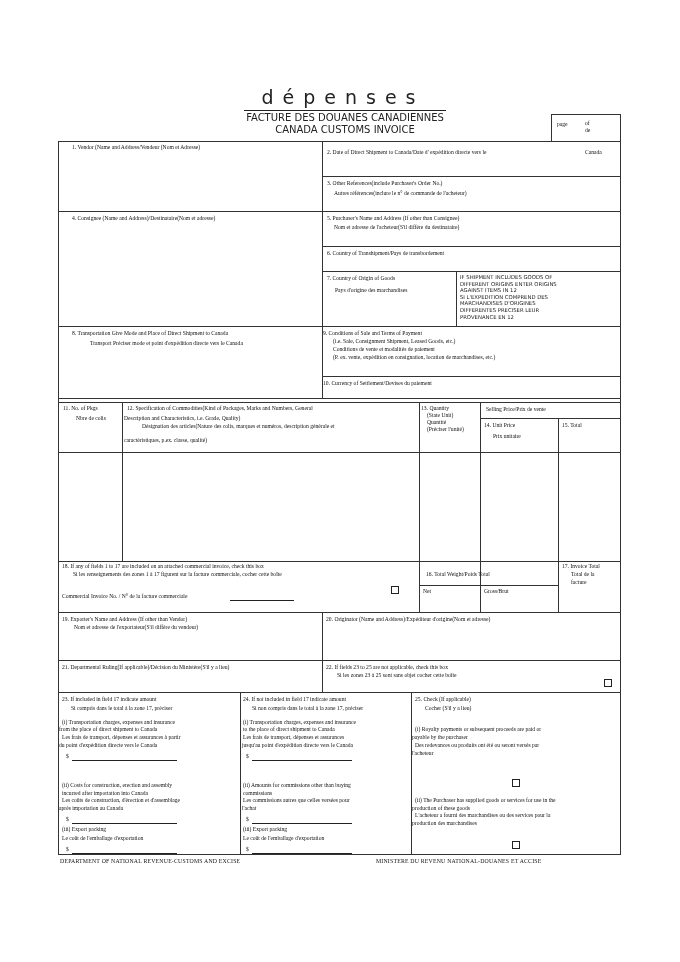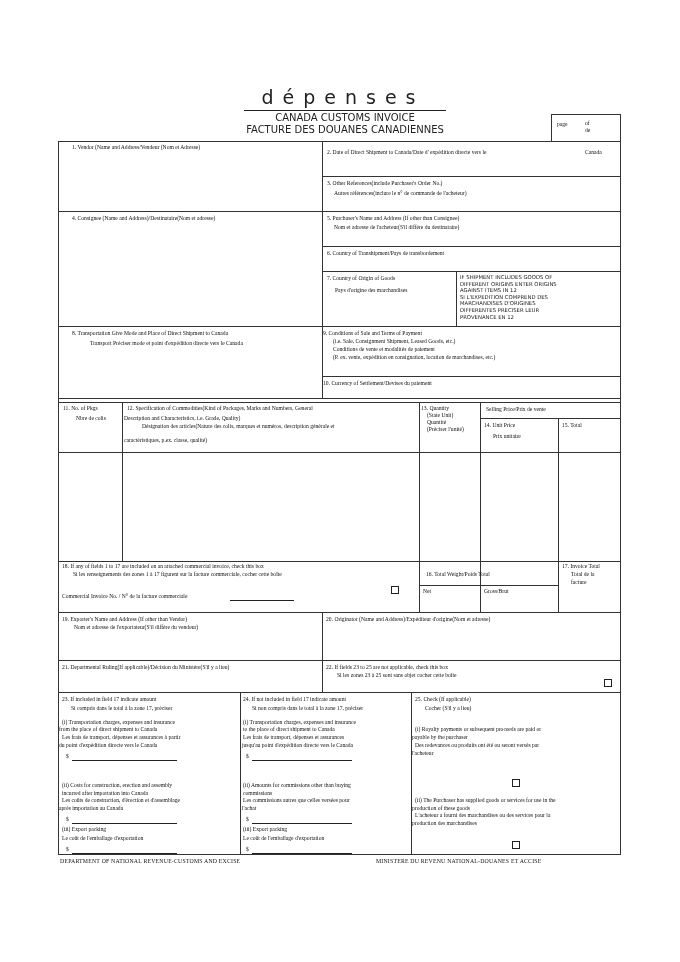--- a/index.html
+++ b/index.html
@@ -18,22 +18,22 @@
   .title-en { position:absolute; left:215px; top:112px; width:260px; text-align:center;
               font-family:"DejaVu Sans",sans-serif; font-size:10px; line-height:12px; color:#222; }
   .footer { position:absolute; font-size:5.8px; letter-spacing:0.2px; white-space:nowrap; }
 </style>
 </head>
 <body>
 
 <div class="title-kr">dépenses</div>
 <div class="title-kr-line"></div>
 <div class="title-en">
+  <div>FACTURE DES DOUANES CANADIENNES</div>
   <div>CANADA CUSTOMS INVOICE</div>
-  <div>FACTURE DES DOUANES CANADIENNES</div>
 </div>
 
 <div class="box" style="left:551px; top:114px; width:70px; height:28px; border-bottom:none;"></div>
 <div class="t" style="left:557px; top:121px;">page</div>
 <div class="t" style="left:585px; top:120px;">of</div>
 <div class="t" style="left:585px; top:127px;">de</div>
 
 <div class="box" style="left:58px; top:141px; width:563px; height:714px; border-width:1.5px;"></div>
 
 <div class="vl" style="left:322px; top:141px; height:257px;"></div>

